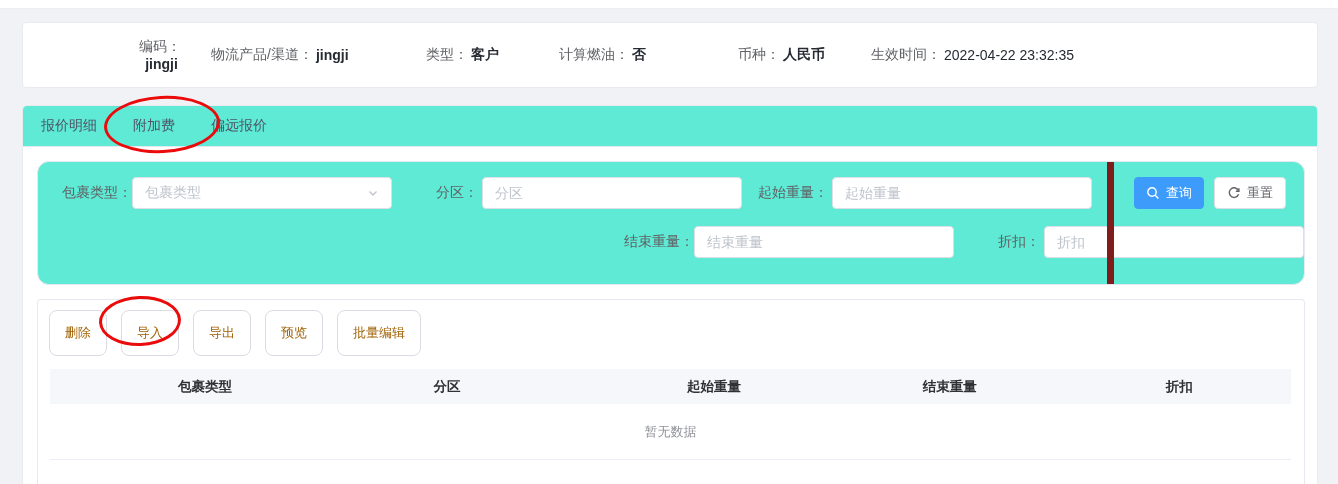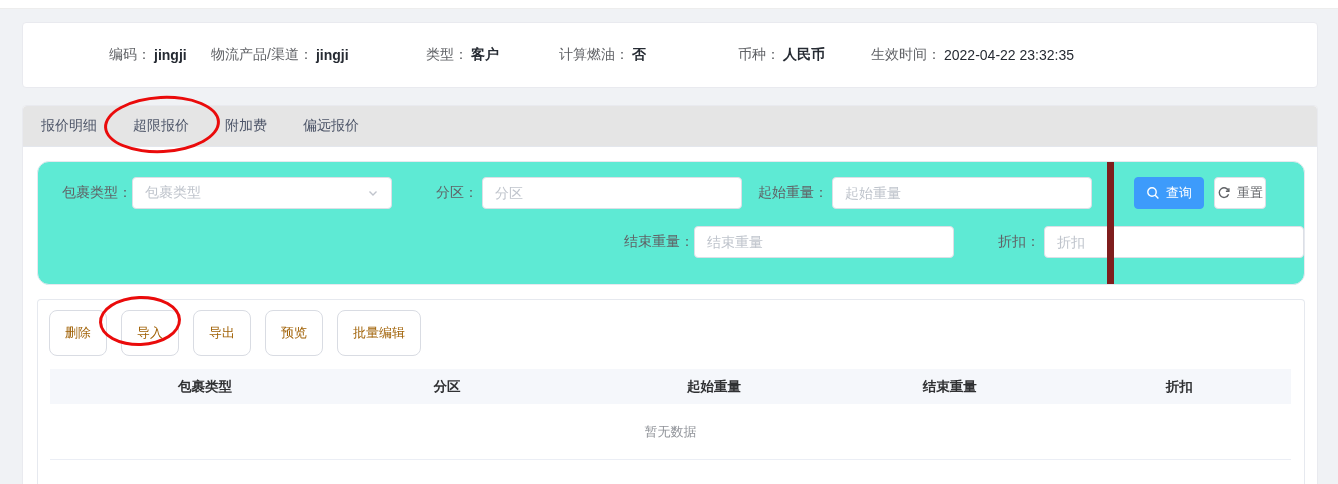--- a/index.html
+++ b/index.html
@@ -9,33 +9,33 @@
 
   .top-strip { position:absolute; left:0; top:0; width:1338px; height:9px; background:#ffffff; border-bottom:1px solid #ededed; }
 
   
   .header-card { position:absolute; left:22px; top:22px; width:1296px; height:66px;
     background:#fff; border:1px solid #e9eaef; border-radius:4px;
     display:flex; align-items:center; padding-left:86px; }
   .hfield { display:flex; align-items:center; white-space:nowrap; }
   .hfield .hlabel { color:#606266; }
   .hfield .hvalue { color:#262b33; font-weight:600; margin-left:3px; }
-  .hfield.hf1 { width:102px; }
+  .hfield.hf1 { width:102px;flex-direction:column; }
   .hfield.hf2 { width:215px; }
   .hfield.hf3 { width:133px; }
   .hfield.hf4 { width:179px;align-items:flex-end; }
   .hfield.hf5 { width:133px; }
   .hfield.hf6 .hvalue { font-weight:500; }
 
   
   .main-card { position:absolute; left:22px; top:105px; width:1296px; height:400px;
     background:#fff; border:1px solid #e9eaef; border-radius:4px 4px 0 0; }
 
   
-  .tab-bar { height:41px; background:#e5e5e5; border-bottom:1px solid #e4e7ed;
+  .tab-bar { height:41px; background:#5eead4; border-bottom:1px solid #e4e7ed;
     display:flex; align-items:stretch; border-radius:4px 4px 0 0; }
   .tab { display:flex; align-items:center; padding:0 18px; color:#4e5669; cursor:pointer; position:relative; }
   .tab.active { background:#fff; color:#1890ff; border-top:3px solid #1890ff;
     border-left:1px solid #e4e7ed; border-right:1px solid #e4e7ed;
     margin-bottom:-1px; padding:0 27px; z-index:2; }
 
   
   .filter-box { position:absolute; left:14px; top:55px; width:1268px; height:124px;
     border:1px solid #e6e9ef; border-radius:12px; background:#5eead4; padding:15px 0 0 24px; }
   .f-row { display:flex; align-items:center; height:32px; }
@@ -48,21 +48,21 @@
     font-family:"Liberation Sans","DejaVu Sans",sans-serif; outline:none; }
   .f-input::placeholder { color:#bfc4cc; }
   .f-select { display:flex; align-items:center; justify-content:space-between; cursor:pointer; }
   .f-select .ph { color:#bfc4cc; }
   .filter-actions { position:absolute; top:0; right:0; bottom:0; width:197px;
     border-left:7px solid #7f1d1d; padding:15px 0 0 20px; display:flex; }
   .btn { display:inline-flex; align-items:center; justify-content:center; gap:6px;
     height:32px; border-radius:4px; font-size:13px; cursor:pointer; white-space:nowrap;
     font-family:"Liberation Sans","DejaVu Sans",sans-serif; }
   .btn-primary { background:#3d9bfb; border:1px solid #3d9bfb; color:#fff; width:70px; }
-  .btn-plain { background:#fff; border:1px solid #dcdfe6; color:#606266; width:52px; margin-left:10px; }
+  .btn-plain { background:#fff; border:1px solid #dcdfe6; color:#606266; width:72px; margin-left:10px; }
 
   
   .table-box { position:absolute; left:14px; top:193px; width:1268px; height:230px;
     border:1px solid #e6e9ef; border-radius:4px 4px 0 0; border-bottom:none; background:#fff;
     padding:10px 12px 0 11px; }
   .toolbar { display:flex; gap:14px; }
   .tbtn { height:46px; padding:0 15px; background:#fff; border:1px solid #d9dce3; border-radius:8px;
     color:#a16207; font-size:13px; display:inline-flex; align-items:center; cursor:pointer; }
   .grid { margin:13px 1px 0 1px; }
   .grid-header { display:flex; height:35px; background:#f5f7fb; align-items:center; }
@@ -107,21 +107,20 @@
     </div>
     <div class="hfield hf6">
       <span class="hlabel">生效时间：</span>
       <span class="hvalue">2022-04-22 23:32:35</span>
     </div>
   </div>
 
   <div class="main-card">
     <div class="tab-bar">
       <div class="tab">报价明细</div>
-      <div class="tab">超限报价</div>
       <div class="tab">附加费</div>
       <div class="tab">偏远报价</div>
     </div>
 
     <div class="filter-box">
       <div class="f-row">
         <span class="f-label w1">包裹类型：</span>
         <div class="f-select">
           <span class="ph">包裹类型</span>
           <svg class="icon-svg" width="12" height="12" viewBox="0 0 12 12">

